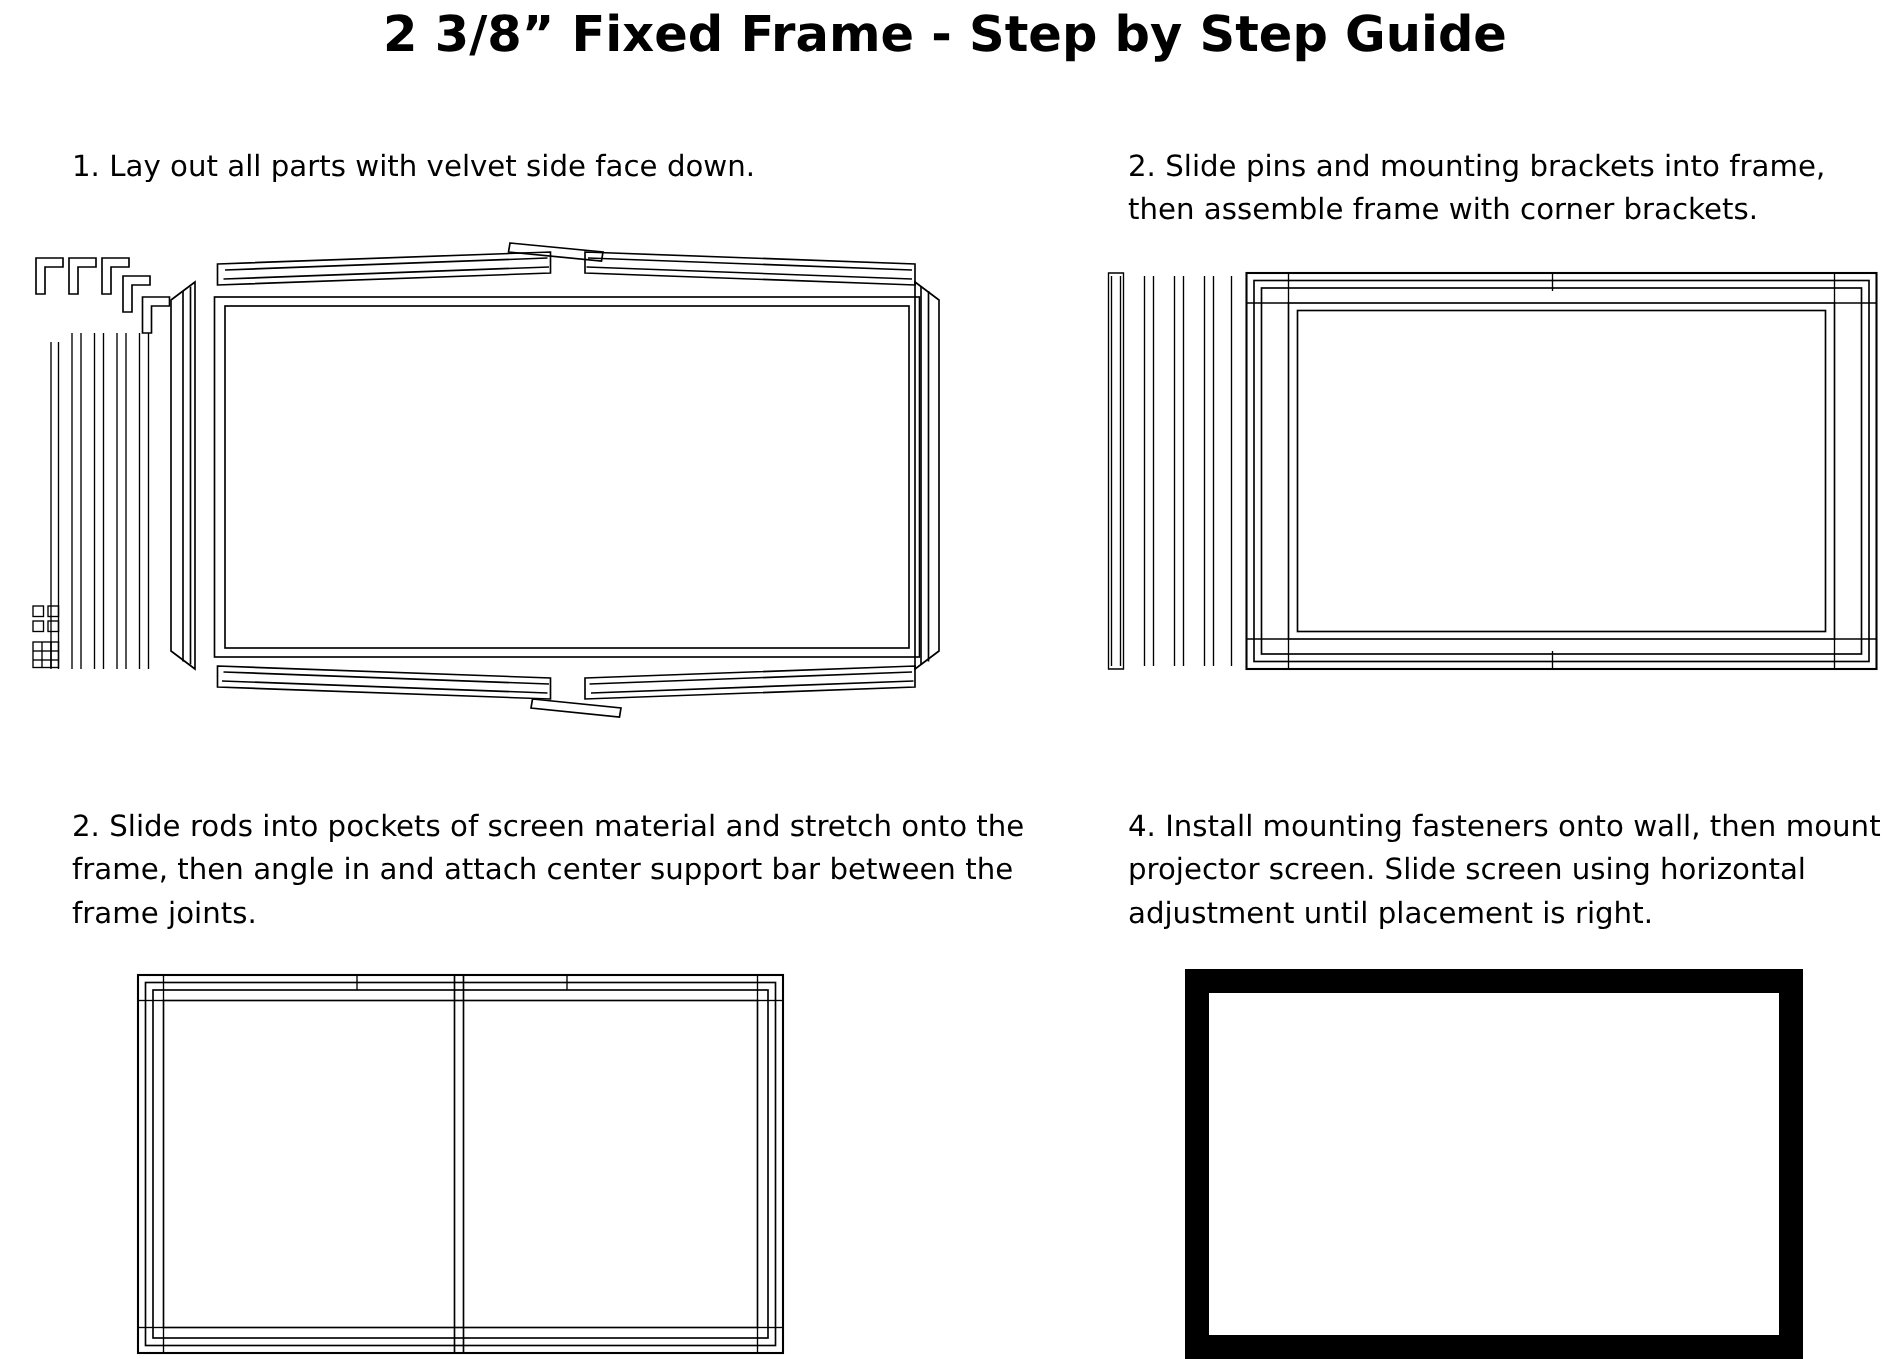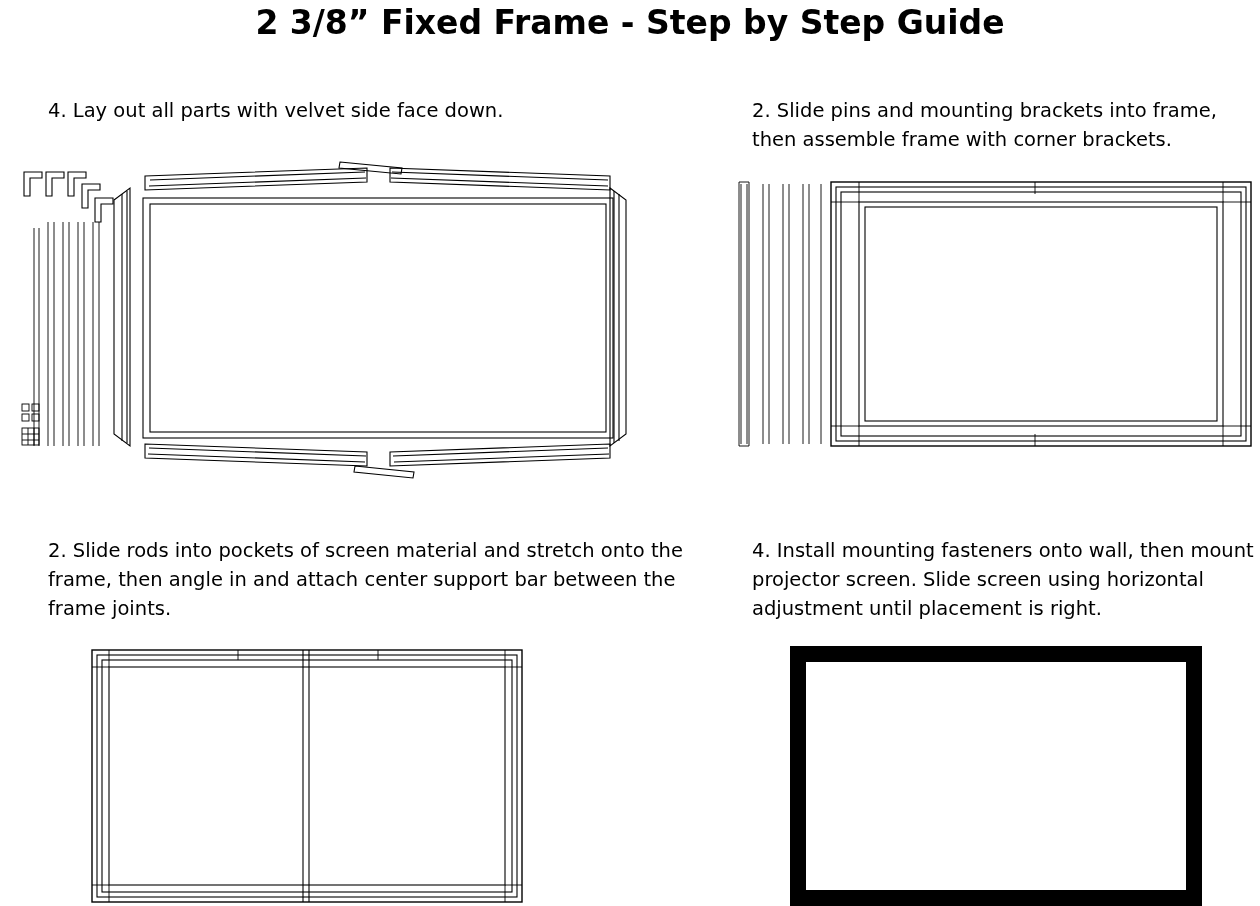--- a/index.html
+++ b/index.html
@@ -55,21 +55,21 @@
   .ln-med { stroke: #000; fill: none; stroke-width: 1.4; }
   .blk { fill: #000; }
 </style>
 </head>
 <body>
 
 <div class="page">
 
   <div class="title">2 3/8” Fixed Frame - Step by Step Guide</div>
 
-  <div class="step-caption cap1">4. Lay out all parts with velvet side face down.</div>
+  <div class="step-caption cap1">1. Lay out all parts with velvet side face down.</div>
 
   <div class="fig fig1">
     <svg width="630" height="330" viewBox="0 0 630 330">
 
       <g class="ln">
         <path d="M14 22 L14 46 L20 46 L20 28 L32 28 L32 22 Z"></path>
         <path d="M36 22 L36 46 L42 46 L42 28 L54 28 L54 22 Z"></path>
         <path d="M58 22 L58 46 L64 46 L64 28 L76 28 L76 22 Z"></path>
         <path d="M72 34 L72 58 L78 58 L78 40 L90 40 L90 34 Z"></path>
         <path d="M85 48 L85 72 L91 72 L91 54 L103 54 L103 48 Z"></path>

